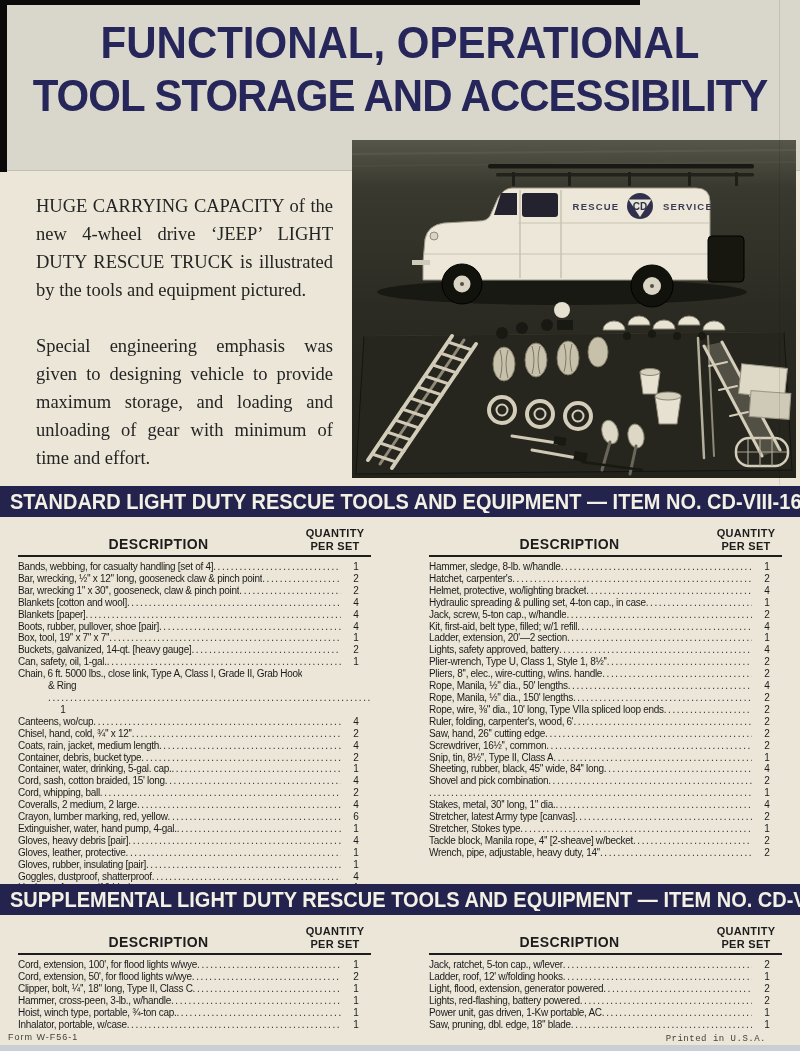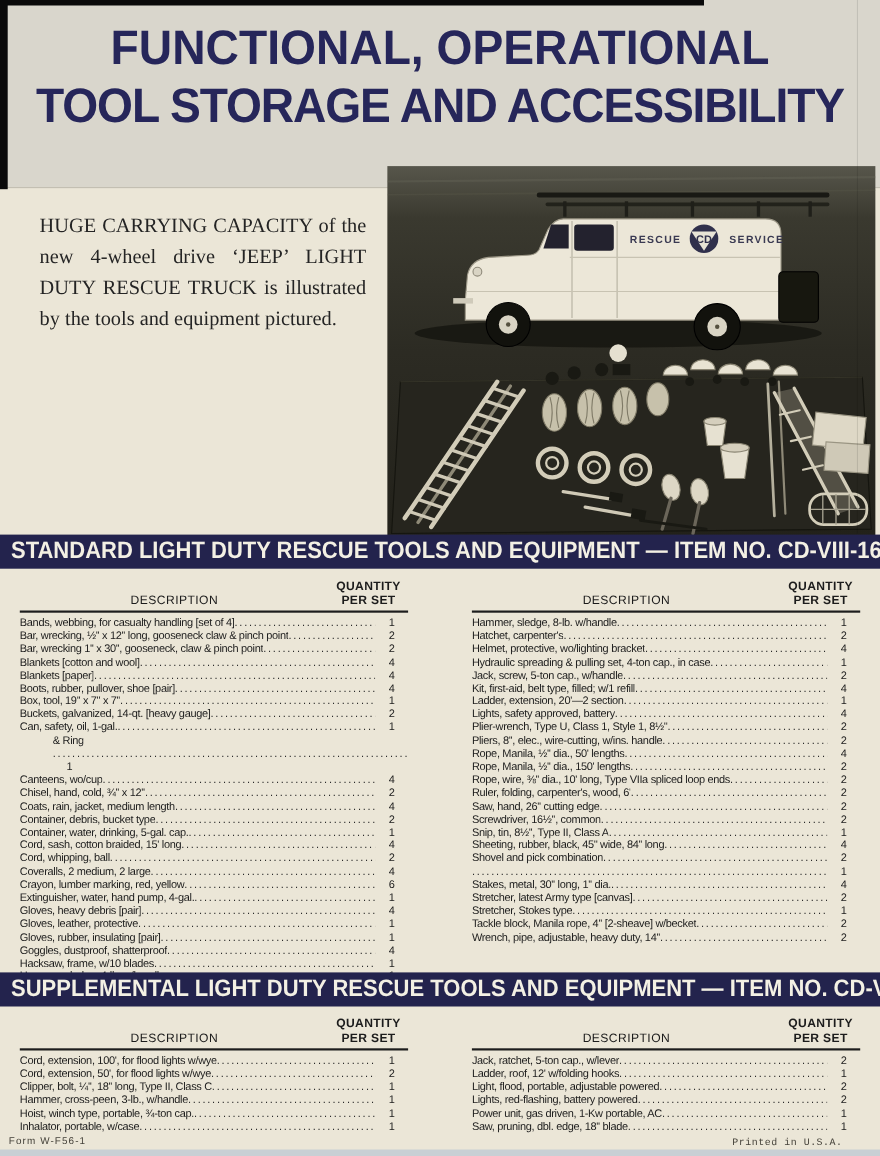--- a/index.html
+++ b/index.html
@@ -15,38 +15,38 @@
   .title{position:absolute;left:0;top:20px;width:100%;text-align:center;
          color:#26265a;font-weight:bold;font-size:42px;line-height:50px;
          letter-spacing:0px;transform:scaleY(1.05);}
   .title .t2{letter-spacing:-1px;}
 
   .intro{position:absolute;left:36px;top:192px;width:297px;
          font-family:Liberation Serif, serif;font-size:18.5px;line-height:28px;
          text-align:justify;text-align-last:left;color:#242424;}
   .intro p{margin:0 0 28px 0;}
 
-  .photo{position:absolute;left:352px;top:140px;width:444px;height:338px;margin-top:11px;}
+  .photo{position:absolute;left:352px;top:140px;width:444px;height:338px;}
   .photo svg{display:block;width:100%;height:100%;}
 
   .band{position:absolute;left:0;width:100%;height:31px;background:#23234d;
         color:#f3f0e4;font-weight:bold;font-size:20px;line-height:31px;
         padding:0;box-sizing:border-box;}
   .band span{display:block;padding:0 10px;white-space:nowrap;text-align:justify;
              text-align-last:justify;transform:scaleY(1.08);}
   .band1{top:486px;}
   .band2{top:884px;}
 
   .tablewrap{position:absolute;left:18px;width:764px;display:flex;gap:58px;}
   .t1{top:522px;}
   .t2{top:920px;}
   .tcol{flex:1;min-width:0;}
   .thead{display:flex;align-items:flex-end;border-bottom:2.5px solid #1d1d1d;
          padding-bottom:3px;margin-bottom:4px;height:30px;}
-  .hdesc{flex:1;text-align:center;font-weight:normal;font-size:11px;letter-spacing:0.4px;}
+  .hdesc{flex:1;text-align:center;font-weight:bold;font-size:14px;letter-spacing:0.4px;}
   .hqty{width:72px;text-align:center;font-weight:bold;font-size:11px;line-height:12.5px;
         letter-spacing:0.3px;}
   .trow{font-size:10px;line-height:11.9px;letter-spacing:-0.3px;}
   .tline{display:flex;align-items:baseline;overflow:hidden;}
   .tline.ind{padding-left:30px;flex-direction:column;}
   .tdesc{white-space:nowrap;flex-shrink:1;min-width:0;overflow:hidden;}
   .tdots{flex:1;min-width:2px;overflow:hidden;white-space:nowrap;color:#2a2a2a;}
   .tdots::after{content:"........................................................................................";letter-spacing:1.6px;}
   .tqty{width:30px;text-align:center;flex-shrink:0;}
 
@@ -62,20 +62,21 @@
 
   <div class="topband"></div>
 
   <div class="title">
     <div class="t1">FUNCTIONAL, OPERATIONAL</div>
     <div class="t2">TOOL STORAGE AND ACCESSIBILITY</div>
   </div>
 
   <div class="intro">
     <p>HUGE CARRYING CAPACITY of the new 4-wheel drive ‘JEEP’ LIGHT DUTY RESCUE TRUCK is illustrated by the tools and equipment pictured.</p>
+    <p>Special engineering emphasis was given to designing vehicle to provide maximum storage, and loading and unloading of gear with minimum of time and effort.</p>
   </div>
 
   <div class="photo">
     <svg viewBox="0 0 444 338" xmlns="http://www.w3.org/2000/svg">
       <defs>
         <linearGradient id="grass" x1="0" y1="0" x2="0" y2="1">
           <stop offset="0" stop-color="#57564b"></stop>
           <stop offset="0.14" stop-color="#3a392f"></stop>
           <stop offset="0.5" stop-color="#2c2b23"></stop>
           <stop offset="1" stop-color="#22211a"></stop>
@@ -299,20 +300,23 @@
             </div>
           </div>
           <div class="trow">
             <div class="tline">
               <span class="tdesc">Can, safety, oil, 1-gal.</span>
               <span class="tdots"></span>
               <span class="tqty">1</span>
             </div>
           </div>
           <div class="trow">
+            <div class="tline">
+              <span class="tdesc">Chain, 6 ft. 5000 lbs., close link, Type A, Class I, Grade II, Grab Hook</span>
+            </div>
             <div class="tline ind">
               <span class="tdesc">&amp; Ring</span>
               <span class="tdots"></span>
               <span class="tqty">1</span>
             </div>
           </div>
           <div class="trow">
             <div class="tline">
               <span class="tdesc">Canteens, wo/cup</span>
               <span class="tdots"></span>
@@ -688,21 +692,21 @@
           </div>
           <div class="trow">
             <div class="tline">
               <span class="tdesc">Ladder, roof, 12' w/folding hooks</span>
               <span class="tdots"></span>
               <span class="tqty">1</span>
             </div>
           </div>
           <div class="trow">
             <div class="tline">
-              <span class="tdesc">Light, flood, portable, adjustable powered</span>
+              <span class="tdesc">Light, flood, extension, generator powered</span>
               <span class="tdots"></span>
               <span class="tqty">2</span>
             </div>
           </div>
           <div class="trow">
             <div class="tline">
               <span class="tdesc">Lights, red-flashing, battery powered</span>
               <span class="tdots"></span>
               <span class="tqty">2</span>
             </div>

